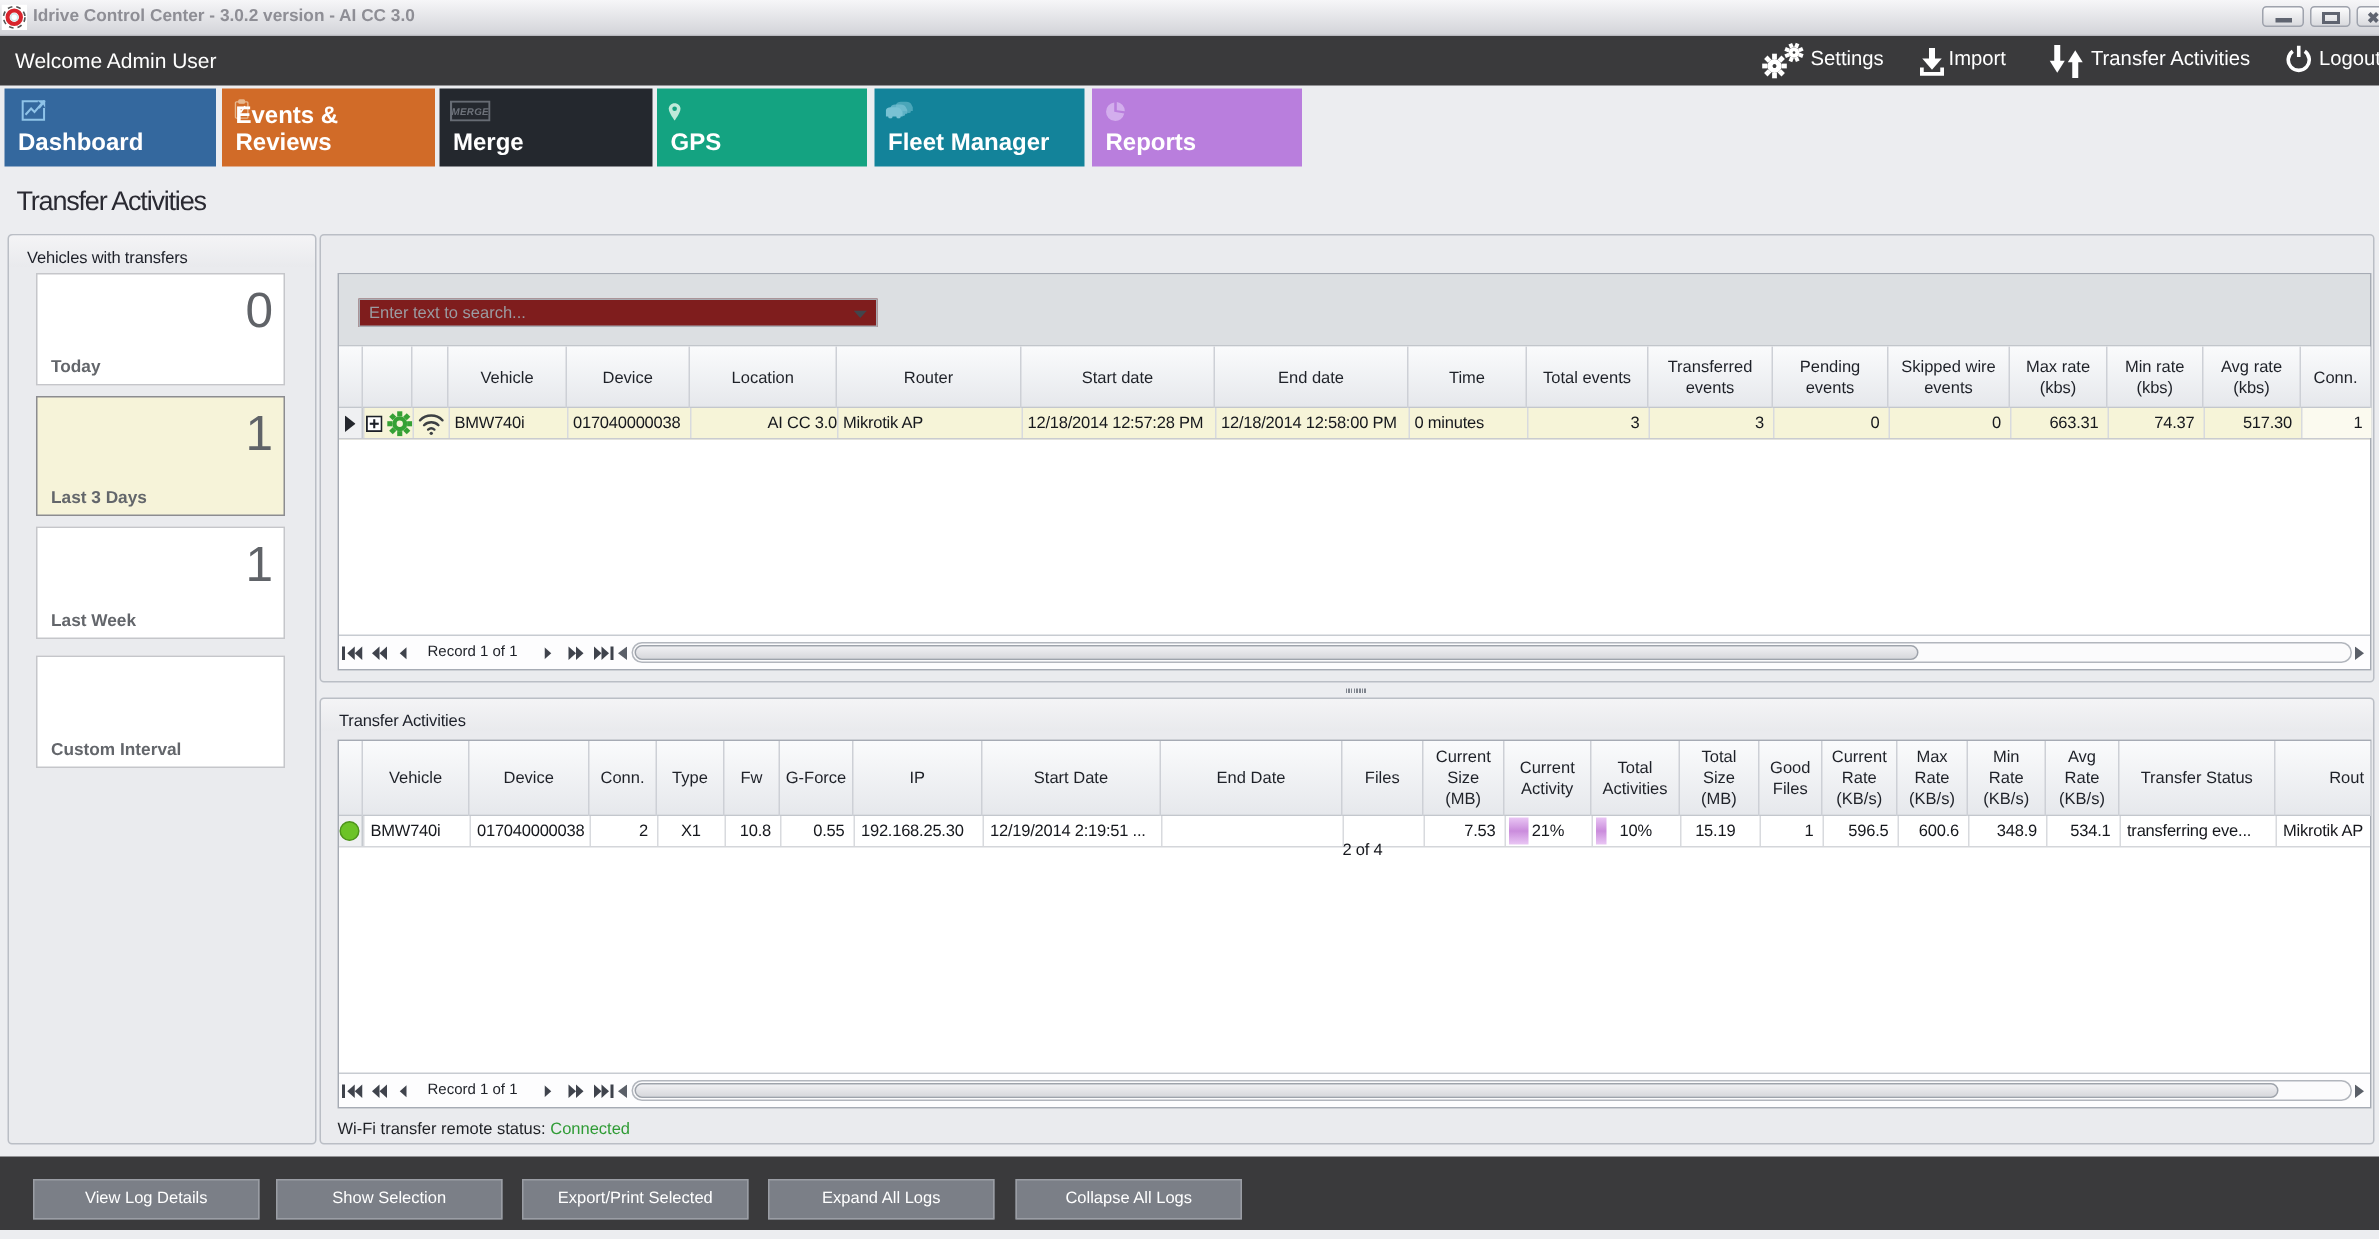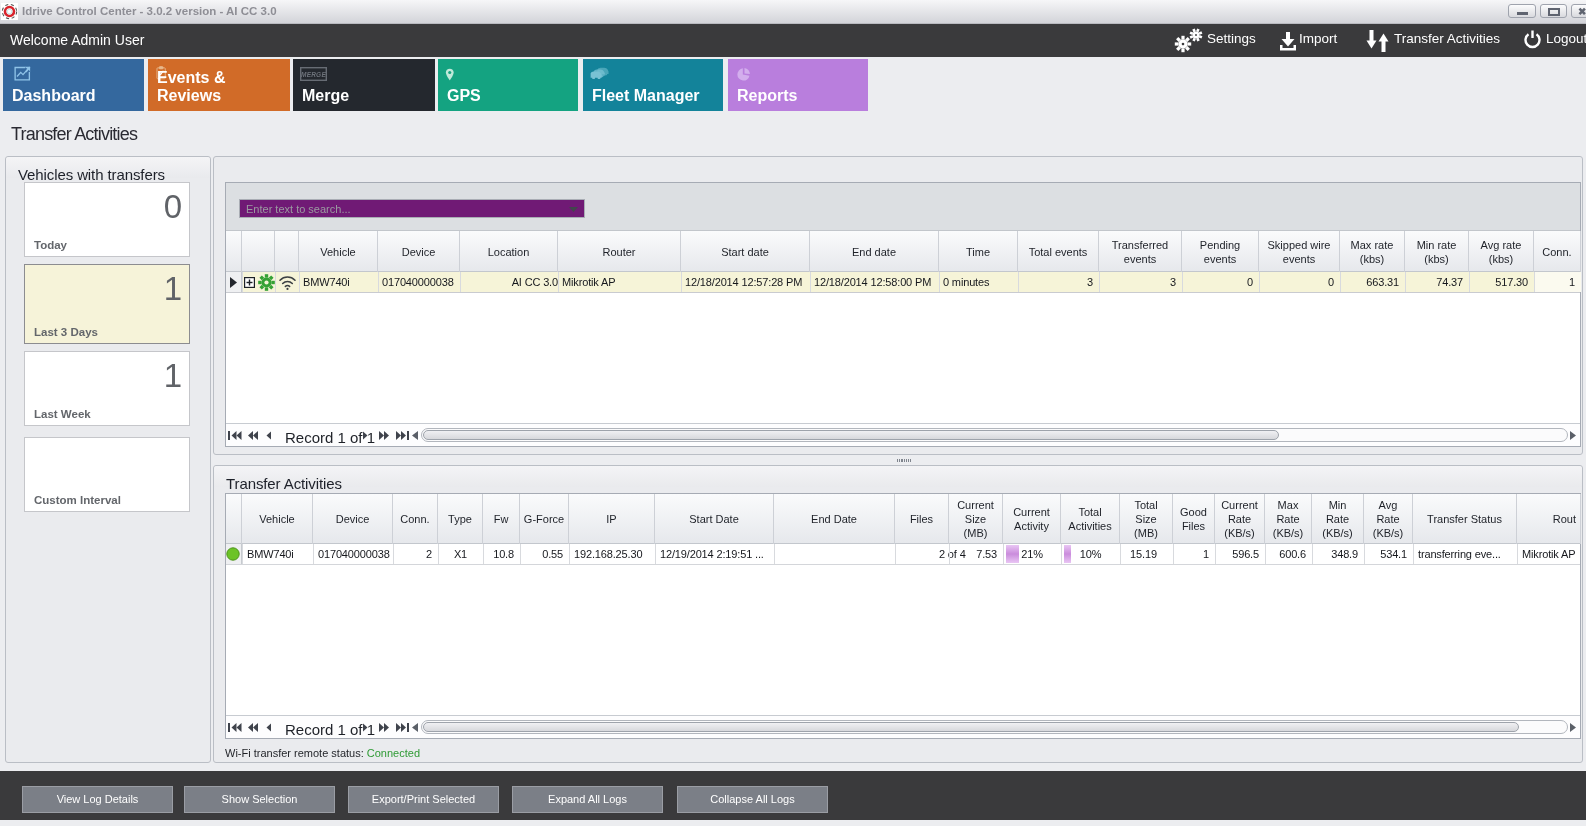--- a/index.html
+++ b/index.html
@@ -9,31 +9,31 @@
 .title-txt{left:22px;top:5px;font-size:11.5px;font-weight:bold;color:#8e8e95}
 .winbtn{top:4px;height:14px;border:1px solid #9fa3ad;border-radius:3px;background:linear-gradient(#fcfcfd,#d9dade)}
 .welcome{left:0;top:24px;width:1586px;height:33px;background:#3a3a3c;color:#fff}
 .welcome-txt{left:10px;top:32px;font-size:14px;color:#fff}
 .menuitem{top:0;height:33px;color:#fff;font-size:13.5px}
 .tab{top:59px;height:52px;color:#fff}
 .tab-label{position:absolute;left:9px;bottom:6px;font-size:16px;font-weight:bold}
 .h1{left:11px;top:124px;font-size:18px;letter-spacing:-0.8px;color:#2a2a32}
 .grp{border:1px solid #babec5;border-radius:3px;background:#eaebee}
 .grp-cap{position:absolute;left:0;top:0;right:0;height:21px;background:linear-gradient(#f4f4f6,#e9eaed);border-radius:3px 3px 0 0}
-.grp-cap span{position:absolute;left:12px;top:9px;font-size:15px;letter-spacing:-0.1px;color:#1d2029}
+.grp-cap span{position:absolute;left:12px;top:9px;font-size:11px;letter-spacing:-0.1px;color:#1d2029}
 .card{position:absolute;left:18px;width:166px;background:#fff;border:1px solid #c5c6ca}
 .card .num{position:absolute;right:7px;top:7px;font-size:33px;line-height:33px;color:#606368}
 .card .lbl{position:absolute;left:9px;bottom:5px;font-size:11.5px;font-weight:bold;color:#63666b}
 .grid{position:absolute;border:1px solid #a6abb4;background:#fff}
 .cell{position:absolute;font-size:11px;letter-spacing:-0.15px;color:#16181d;overflow:hidden;white-space:nowrap}
 .hcell{position:absolute;top:0;border-right:1px solid #cdd0d6;color:#1e2128;font-size:11px;text-align:center;overflow:hidden}
 .hwrap{position:absolute;left:1px;right:1px;top:50%;transform:translateY(-50%);line-height:14px}
 .vline{position:absolute;width:1px;background:#d8dade;top:0;bottom:0}
 .navbar{position:absolute;left:0;right:0;bottom:0;height:23px;background:#fdfdfe;border-top:1px solid #c7cbd1}
-.navtxt{position:absolute;top:5px;font-size:15px;color:#1e2128}
+.navtxt{position:absolute;top:5px;font-size:10px;color:#1e2128}
 .sbtrack{position:absolute;top:4px;height:14px;border:1px solid #b2b6bd;border-radius:7px;background:#fbfbfc}
 .sbthumb{position:absolute;top:1px;height:10px;border:1px solid #9ea3ab;border-radius:6px;background:linear-gradient(#f0f0f3,#d7d8dc)}
 .btn{position:absolute;top:786px;width:151px;height:27px;background:#7b7f87;border:1px solid #9a9da4;color:#fff;font-size:11px;text-align:center;line-height:25px}
 </style></head><body>
 
 <div class="abs titlebar"></div>
 <svg class="abs" style="left:1px;top:3px" width="17" height="17" viewBox="0 0 19 19">
 <rect x="0" y="0" width="19" height="19" fill="#fff"></rect>
 <circle cx="9.5" cy="9.5" r="8" fill="none" stroke="#555" stroke-width="1.2" stroke-dasharray="3.5 3"></circle>
 <circle cx="9.5" cy="9.5" r="5" fill="none" stroke="#d8242c" stroke-width="3"></circle>
@@ -176,21 +176,21 @@
       <div class="lbl">Last Week</div>
     </div>
 <div class="card" style="top:280px;height:75px;">
       <div class="num"></div>
       <div class="lbl">Custom Interval</div>
     </div>
 </div>
 <div class="abs grp" style="left:213px;top:156px;width:1370px;height:299px">
 <div class="grid" style="left:11px;top:25px;width:1356px;height:265px">
 <div style="position:absolute;left:0;top:0;width:100%;height:48px;background:#dcdfe2;border-bottom:1px solid #c2c6cb"></div>
-<div style="position:absolute;left:13px;top:16px;width:346px;height:19px;background:#701a75;border:1px solid #a9adb4">
+<div style="position:absolute;left:13px;top:16px;width:346px;height:19px;background:#7f1d1d;border:1px solid #a9adb4">
         <div style="position:absolute;left:6px;top:3px;font-size:11px;color:#9b9ba1">Enter text to search...</div>
         <svg style="position:absolute;right:6px;top:7px" width="9" height="5" viewBox="0 0 9 5">
           <path d="M0 0 L9 0 L4.5 5 Z" fill="#42454c"></path>
         </svg>
       </div>
 <div style="position:absolute;left:0;top:48px;width:100%;height:41px;background:linear-gradient(#fafbfc,#e6e8ec);border-bottom:1px solid #c3c7cd">
 <div class="hcell" style="left:0px;width:16px;height:41px">
           <div class="hwrap" style=""></div>
         </div>
         <div class="hcell" style="left:16px;width:33px;height:41px">
@@ -433,21 +433,21 @@
         </div>
 <div class="cell" style="left:16px;top:4px;width:71px;height:14px;padding-left:5px;">BMW740i</div>
 <div class="cell" style="left:87px;top:4px;width:80px;height:14px;padding-left:5px;">017040000038</div>
 <div class="cell" style="left:167px;top:4px;width:45px;height:14px;padding-right:6px;text-align:right;">2</div>
 <div class="cell" style="left:212px;top:4px;width:45px;height:14px;text-align:center;">X1</div>
 <div class="cell" style="left:257px;top:4px;width:37px;height:14px;padding-right:6px;text-align:right;">10.8</div>
 <div class="cell" style="left:294px;top:4px;width:49px;height:14px;padding-right:6px;text-align:right;">0.55</div>
 <div class="cell" style="left:343px;top:4px;width:86px;height:14px;padding-left:5px;">192.168.25.30</div>
 <div class="cell" style="left:429px;top:4px;width:119px;height:14px;padding-left:5px;">12/19/2014 2:19:51 ...</div>
 <div class="cell" style="left:548px;top:4px;width:121px;height:14px;text-align:center;"></div>
-<div class="cell" style="left:669px;top:4px;width:54px;height:14px;padding-left:0;margin-left:44px;">2 of 4</div>
+<div class="cell" style="left:669px;top:17px;width:54px;height:14px;padding-left:0;">2 of 4</div>
 <div class="cell" style="left:723px;top:4px;width:54px;height:14px;padding-right:6px;text-align:right;">7.53</div>
 <div style="position:absolute;left:780px;top:1px;width:13px;height:18px;background:linear-gradient(#e9c6f4,#ca8cdc 50%,#e9c6f4)"></div>
 <div class="cell" style="left:777px;top:4px;width:58px;height:14px;text-align:center">21%</div>
 <div style="position:absolute;left:838px;top:1px;width:7px;height:18px;background:linear-gradient(#e9c6f4,#ca8cdc 50%,#e9c6f4)"></div>
 <div class="cell" style="left:835px;top:4px;width:59px;height:14px;text-align:center">10%</div>
 <div class="cell" style="left:894px;top:4px;width:53px;height:14px;padding-right:6px;text-align:center;">15.19</div>
 <div class="cell" style="left:947px;top:4px;width:42px;height:14px;padding-right:6px;text-align:right;">1</div>
 <div class="cell" style="left:989px;top:4px;width:50px;height:14px;padding-right:6px;text-align:right;">596.5</div>
 <div class="cell" style="left:1039px;top:4px;width:47px;height:14px;padding-right:6px;text-align:right;">600.6</div>
 <div class="cell" style="left:1086px;top:4px;width:52px;height:14px;padding-right:6px;text-align:right;">348.9</div>

